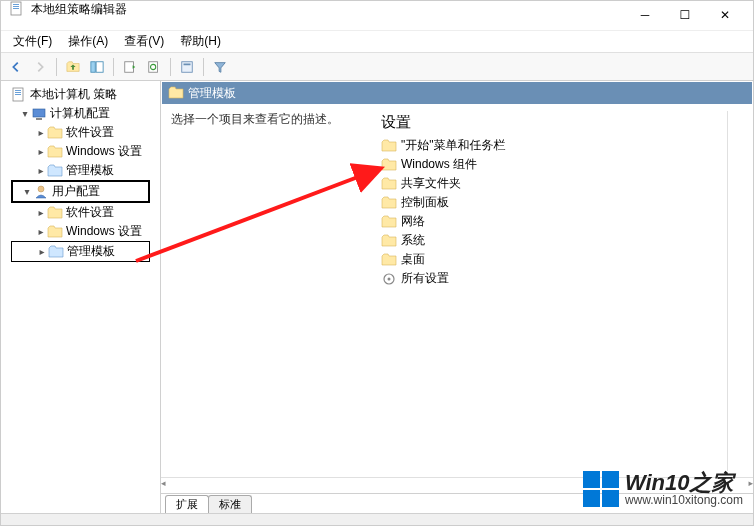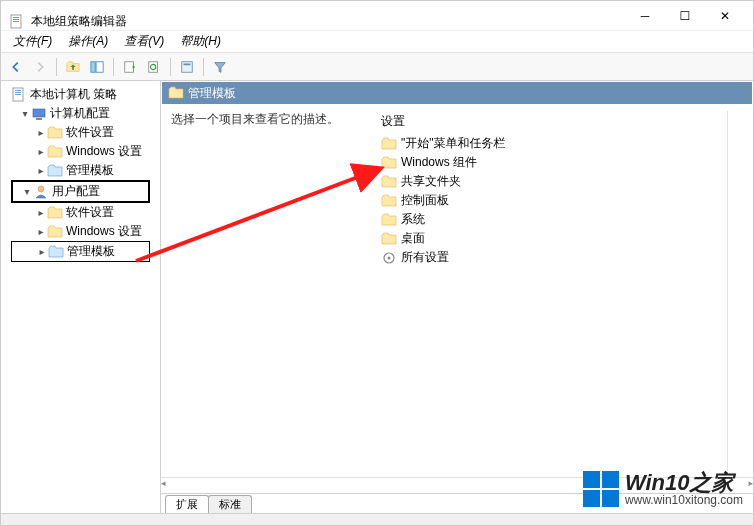--- a/index.html
+++ b/index.html
@@ -1,24 +1,24 @@
 <!DOCTYPE html>
 <html><head>
 <meta charset="utf-8">
 <style>
 * { box-sizing: border-box; margin: 0; padding: 0; font-family: "Microsoft YaHei", "Segoe UI", sans-serif; }
 body { width: 754px; height: 526px; background: #fff; position: relative; overflow: hidden; border: 1px solid #ccc; }
 
-.titlebar { height: 30px; display: flex; align-items: flex-end; padding: 0 8px; background: #fff; border-bottom: 1px solid #eee; }
+.titlebar { height: 30px; display: flex; align-items: flex-start; padding: 0 8px; background: #fff; border-bottom: 1px solid #eee; }
 .titlebar .app-icon { width: 16px; height: 16px; margin-right: 6px; }
 .titlebar .title { font-size: 12px; flex: 1; }
 .titlebar .win-btns { display: flex; }
 .titlebar .win-btn { width: 40px; height: 28px; display: flex; align-items: center; justify-content: center; font-size: 12px; cursor: pointer; }
 
-.menubar { height: 22px; display: flex; align-items: center; padding: 0 4px; border-bottom: 1px solid #e0e0e0; font-style: italic; }
+.menubar { height: 22px; display: flex; align-items: center; padding: 0 4px; border-bottom: 1px solid #e0e0e0; }
 .menubar .menu-item { font-size: 12px; padding: 2px 8px; cursor: pointer; }
 
 .toolbar { height: 28px; display: flex; align-items: center; padding: 0 4px; gap: 2px; border-bottom: 1px solid #d0d0d0; background: #f8f8f8; }
 .toolbar .tb-btn { width: 22px; height: 22px; display: flex; align-items: center; justify-content: center; border: 1px solid transparent; cursor: pointer; }
 .toolbar .tb-sep { width: 1px; height: 18px; background: #ccc; margin: 0 3px; }
 
 .body-area { display: flex; height: calc(100% - 80px - 12px); }
 
 .tree-panel { width: 160px; border-right: 1px solid #d0d0d0; overflow: auto; padding: 4px 10px; font-size: 12px; }
 .tree-node { display: flex; align-items: center; padding: 1px 2px; white-space: nowrap; cursor: pointer; }
@@ -26,21 +26,21 @@
 .tree-node.boxed { border: 2px solid #000; }
 .tree-caret { width: 12px; display: inline-flex; justify-content: center; color: #555; font-size: 10px; }
 .tree-icon { width: 16px; height: 16px; margin-right: 3px; flex-shrink: 0; }
 
 .content-panel { flex: 1; display: flex; flex-direction: column; position: relative; }
 .content-header { background: #6a8fb5; color: #fff; height: 22px; display: flex; align-items: center; padding: 0 6px; font-size: 12px; margin: 1px; }
 .content-header .hdr-icon { width: 16px; height: 16px; margin-right: 4px; }
 .content-body { flex: 1; display: flex; padding: 6px 10px; overflow: hidden; }
 .desc-col { width: 210px; font-size: 12px; color: #333; padding-right: 10px; }
 .list-col { flex: 1; font-size: 12px; }
-.list-hdr { font-size: 12px; padding: 2px 0 4px 0; }
+.list-hdr { font-size: 15px; padding: 2px 0 4px 0; }
 .list-item { display: flex; align-items: center; padding: 1px 0; cursor: pointer; }
 .list-item .li-icon { width: 16px; height: 16px; margin-right: 4px; }
 
 .tabs { height: 20px; display: flex; align-items: flex-end; padding-left: 4px; border-top: 1px solid #d0d0d0; }
 .tab { font-size: 11px; padding: 1px 10px; border: 1px solid #aaa; border-bottom: none; background: #f0f0f0; margin-right: -1px; cursor: pointer; border-radius: 3px 3px 0 0; margin-top: 20px; }
 .tab.active { background: #fff; }
 
 .footer-bar { position: absolute; left: 0; right: 0; bottom: 0; height: 12px; background: #f0f0f0; border-top: 1px solid #d0d0d0; }
 .annot-arrow { position: absolute; pointer-events: none; z-index: 50; }
 .scroll-strip { width: 16px; border-left: 1px solid #e0e0e0; display: flex; flex-direction: column; justify-content: flex-end; }
@@ -258,20 +258,26 @@
         <div class="list-item">
             <svg class="li-icon" viewBox="0 0 16 16">
               <use href="#folder-icon"></use>
             </svg>
             <span>控制面板</span>
           </div>
         <div class="list-item">
             <svg class="li-icon" viewBox="0 0 16 16">
               <use href="#folder-icon"></use>
             </svg>
+            <span>网络</span>
+          </div>
+        <div class="list-item">
+            <svg class="li-icon" viewBox="0 0 16 16">
+              <use href="#folder-icon"></use>
+            </svg>
             <span>系统</span>
           </div>
         <div class="list-item">
             <svg class="li-icon" viewBox="0 0 16 16">
               <use href="#folder-icon"></use>
             </svg>
             <span>桌面</span>
           </div>
         <div class="list-item">
             <svg class="li-icon" viewBox="0 0 16 16">

